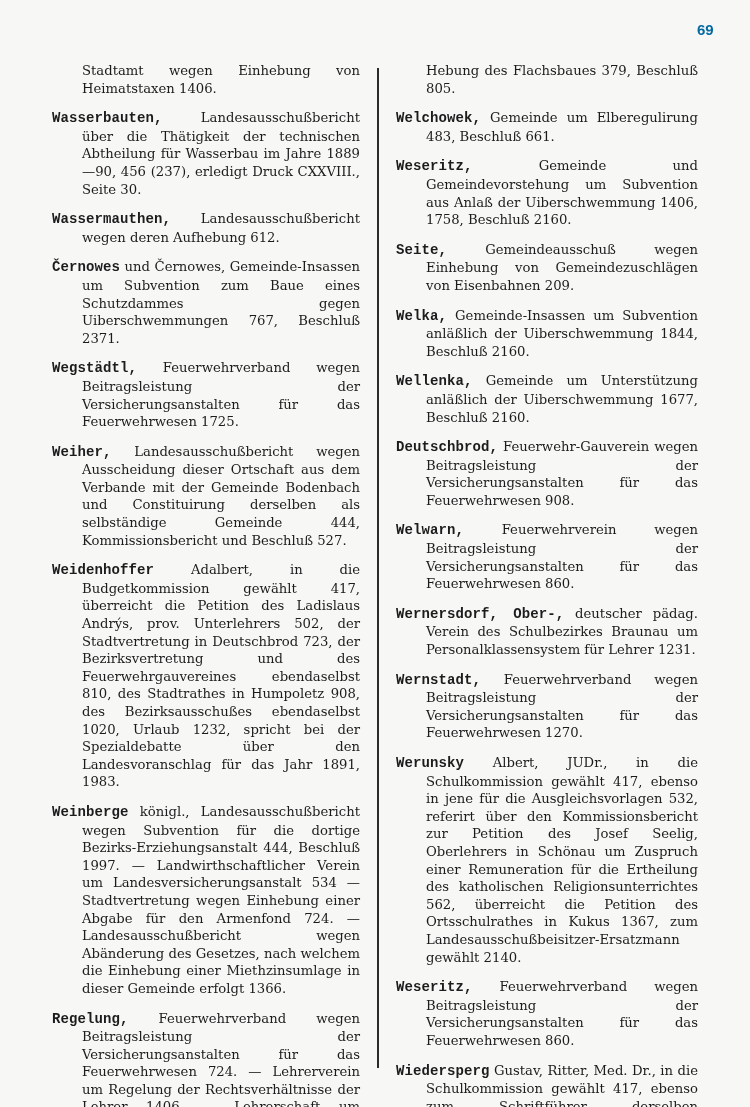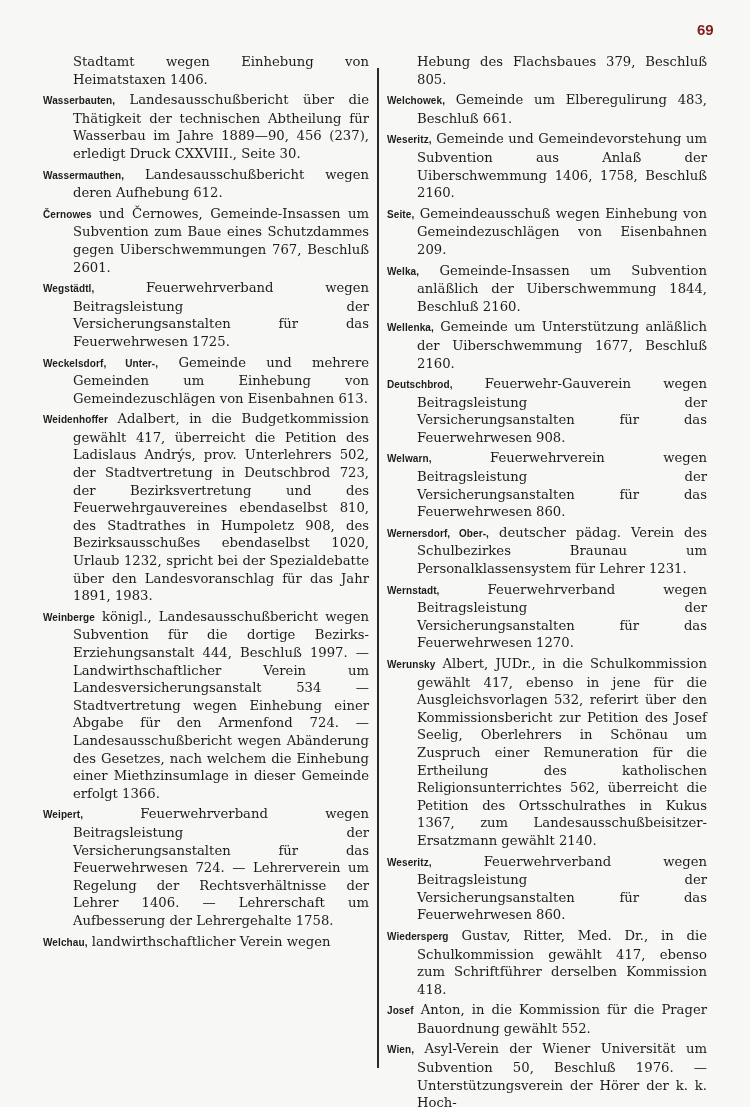--- a/index.html
+++ b/index.html
@@ -6,60 +6,60 @@
   body {
     width: 750px; height: 1107px; overflow: hidden;
     background: #f7f7f5;
     color: #1c1c1c;
     font-family: "DejaVu Serif", serif;
     position: relative;
   }
   .page-number {
     position: absolute; top: 21px; left: 697px;
     font-family: "Liberation Sans", sans-serif;
-    font-weight: bold; font-size: 15px; color: #7f1d1d;
+    font-weight: bold; font-size: 15px; color: #0369a1;
   }
   .column {
     position: absolute; top: 50px;
     font-size: 13.2px; line-height: 17.6px;
     text-align: justify;
   }
   .col-left { left: 40px; width: 332px; }
   .col-right { left: 384px; width: 326px; }
   .divider {
     position: absolute; left: 377px; top: 68px; width: 2px; height: 1000px;
     background: #2a2a2a;
   }
   .entry {
-    padding-left: 30px; text-indent: -30px; margin: 3px;
+    padding-left: 30px; text-indent: -30px; margin: 12px;
   }
   .entry.cont { padding-left: 30px; text-indent: 0; }
   .term {
-    font-family: Liberation Sans, sans-serif;
-    font-weight: bold; font-size: 10px; letter-spacing: 0.1px;
+    font-family: Liberation Mono, monospace;
+    font-weight: bold; font-size: 14px; letter-spacing: 0.1px;
   }
 </style>
 </head>
 <body>
 
 <div class="page-number">69</div>
 
 <div class="divider"></div>
 
 <div class="column col-left">
   <p class="entry cont">Stadtamt wegen Einhebung von Heimatstaxen 1406.</p>
   <div id="left-entries">
       <p class="entry"><span class="term">Wasserbauten,</span><span> Landesausschußbericht über die Thätigkeit der technischen Abtheilung für Wasserbau im Jahre 1889—90, 456 (237), erledigt Druck CXXVIII., Seite 30.</span></p>
       <p class="entry"><span class="term">Wassermauthen,</span><span> Landesausschußbericht wegen deren Aufhebung 612.</span></p>
-      <p class="entry"><span class="term">Černowes</span><span> und Černowes, Gemeinde-Insassen um Subvention zum Baue eines Schutzdammes gegen Uiberschwemmungen 767, Beschluß 2601.</span></p>
+      <p class="entry"><span class="term">Černowes</span><span> und Černowes, Gemeinde-Insassen um Subvention zum Baue eines Schutzdammes gegen Uiberschwemmungen 767, Beschluß 2371.</span></p>
       <p class="entry"><span class="term">Wegstädtl,</span><span> Feuerwehrverband wegen Beitragsleistung der Versicherungsanstalten für das Feuerwehrwesen 1725.</span></p>
-      <p class="entry"><span class="term">Weckelsdorf, Unter-,</span><span> Gemeinde und mehrere Gemeinden um Einhebung von Gemeindezuschlägen von Eisenbahnen 613.</span></p>
+      <p class="entry"><span class="term">Weiher,</span><span> Landesausschußbericht wegen Ausscheidung dieser Ortschaft aus dem Verbande mit der Gemeinde Bodenbach und Constituirung derselben als selbständige Gemeinde 444, Kommissionsbericht und Beschluß 527.</span></p>
       <p class="entry"><span class="term">Weidenhoffer</span><span> Adalbert, in die Budgetkommission gewählt 417, überreicht die Petition des Ladislaus Andrýs, prov. Unterlehrers 502, der Stadtvertretung in Deutschbrod 723, der Bezirksvertretung und des Feuerwehrgauvereines ebendaselbst 810, des Stadtrathes in Humpoletz 908, des Bezirksausschußes ebendaselbst 1020, Urlaub 1232, spricht bei der Spezialdebatte über den Landesvoranschlag für das Jahr 1891, 1983.</span></p>
       <p class="entry"><span class="term">Weinberge</span><span> königl., Landesausschußbericht wegen Subvention für die dortige Bezirks-Erziehungsanstalt 444, Beschluß 1997. — Landwirthschaftlicher Verein um Landesversicherungsanstalt 534 — Stadtvertretung wegen Einhebung einer Abgabe für den Armenfond 724. — Landesausschußbericht wegen Abänderung des Gesetzes, nach welchem die Einhebung einer Miethzinsumlage in dieser Gemeinde erfolgt 1366.</span></p>
-      <p class="entry"><span class="term">Weipert,</span><span> Feuerwehrverband wegen Beitragsleistung der Versicherungsanstalten für das Feuerwehrwesen 724. — Lehrerverein um Regelung der Rechtsverhältnisse der Lehrer 1406. — Lehrerschaft um Aufbesserung der Lehrergehalte 1758.</span></p>
+      <p class="entry"><span class="term">Regelung,</span><span> Feuerwehrverband wegen Beitragsleistung der Versicherungsanstalten für das Feuerwehrwesen 724. — Lehrerverein um Regelung der Rechtsverhältnisse der Lehrer 1406. — Lehrerschaft um Aufbesserung der Lehrergehalte 1758.</span></p>
       <p class="entry"><span class="term">Welchau,</span><span> landwirthschaftlicher Verein wegen</span></p>
     </div>
 </div>
 
 <div class="column col-right">
   <p class="entry cont">Hebung des Flachsbaues 379, Beschluß 805.</p>
   <div id="right-entries">
       <p class="entry"><span class="term">Welchowek,</span><span> Gemeinde um Elberegulirung 483, Beschluß 661.</span></p>
       <p class="entry"><span class="term">Weseritz,</span><span> Gemeinde und Gemeindevorstehung um Subvention aus Anlaß der Uiberschwemmung 1406, 1758, Beschluß 2160.</span></p>
       <p class="entry"><span class="term">Seite,</span><span> Gemeindeausschuß wegen Einhebung von Gemeindezuschlägen von Eisenbahnen 209.</span></p>

